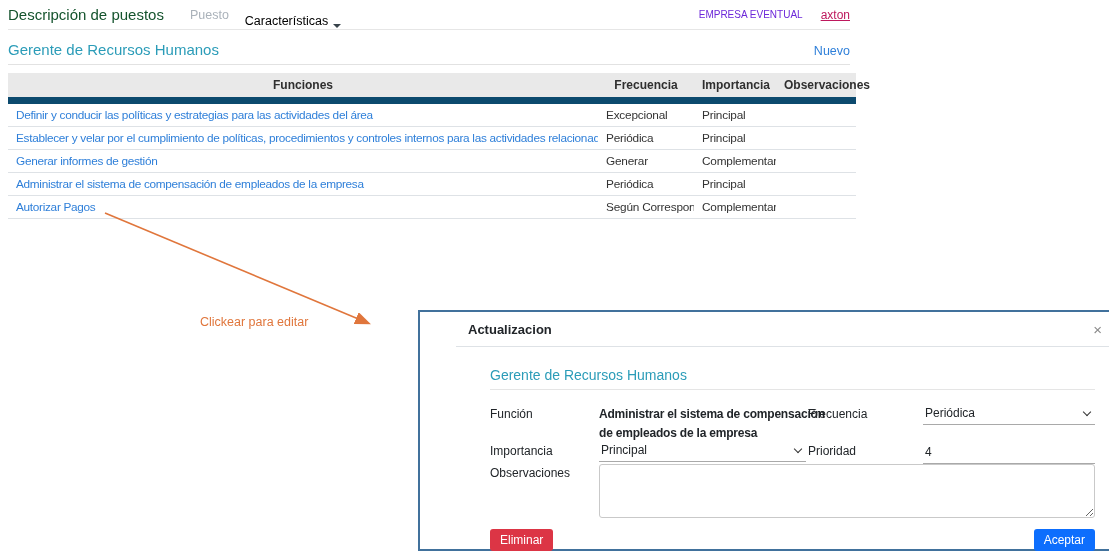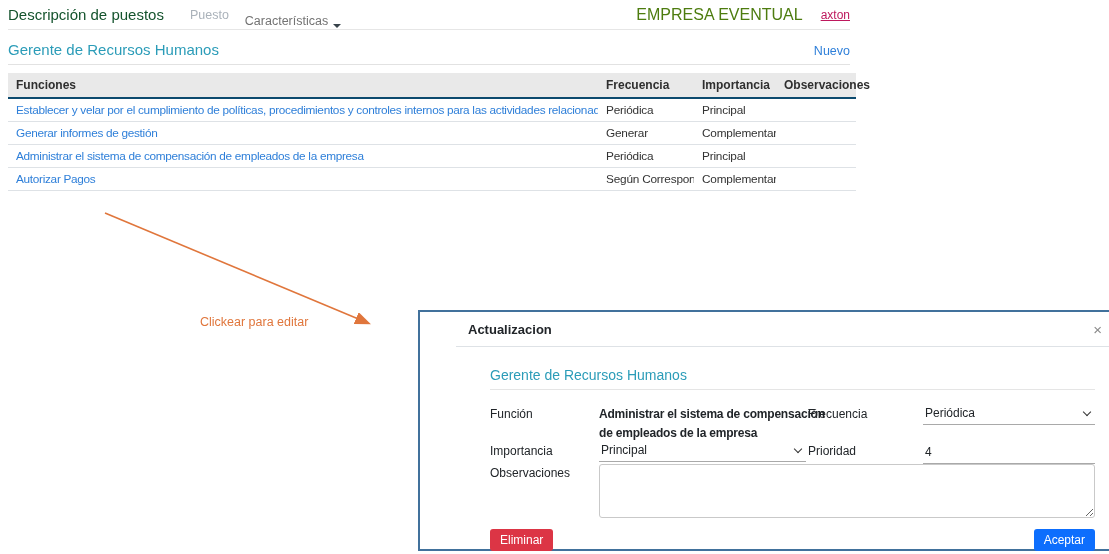--- a/index.html
+++ b/index.html
@@ -6,38 +6,38 @@
   html,body { width:1109px; height:554px; background:#fff; overflow:hidden;
     font-family:"Liberation Sans", sans-serif; color:#333; }
 
   .container { width:858px; padding:0 8px; }
 
   
   .navbar { display:flex; align-items:center; height:30px; border-bottom:1px solid #e6e6e6; }
   .brand { font-size:15px; color:#14532d; text-decoration:none; margin-right:16px; }
   .nav-link { font-size:12.5px; text-decoration:none; margin-right:16px; }
   .nav-link.muted { color:#aab2ba;margin-left:10px; }
-  .nav-link.dark { color:#737373; display:inline-flex; align-items:flex-end;margin-top:12px; }
+  .nav-link.dark { color:#000000; display:inline-flex; align-items:flex-end;margin-top:12px; }
   .caret { display:inline-block; width:0; height:0; border-left:4px solid transparent;
     border-right:4px solid transparent; border-top:4px solid #37424a; margin-left:5px; }
   .nav-right { margin-left:auto; display:flex; align-items:center; }
-  .company { font-size:16px; color:#4d7c0f; }
+  .company { font-size:10px; color:#6d28d9; }
   .user { font-size:12px; color:#be185d; margin-left:18px;text-decoration:underline; }
 
   
   .page-head { display:flex; justify-content:space-between; align-items:flex-end;
     margin-top:11px; padding-bottom:6px; border-bottom:1px solid #e2e2e2; }
   .page-title { font-size:15px; font-weight:400; color:#2b9cb8; }
   .new-link { font-size:12.5px; color:#2e7fd9; text-decoration:none; }
 
   
   table { border-collapse:collapse; table-layout:fixed; width:848px; margin-top:8px; }
   col.c1{width:590px} col.c2{width:96px} col.c3{width:82px} col.c4{width:80px}
   thead th { background:#e9e9e9; font-size:12px; font-weight:700; color:#2f2f2f;
-    text-align:left; padding:5px 8px; border-bottom:2px solid #0c4a6e; }
+    text-align:center; padding:5px 8px; border-bottom:7px solid #0c4a6e; }
   tbody td { font-size:11.8px; letter-spacing:-0.2px; padding:4px 8px;
     border-bottom:1px solid #dee2e6; white-space:nowrap; overflow:hidden; color:#333; }
   td a { color:#2e7fd9; text-decoration:none; letter-spacing:-0.3px; }
 
   
   .annot-text { position:absolute; left:200px; top:315px; font-size:12.5px; color:#e0763c; }
   .annot-arrow { position:absolute; left:100px; top:205px; }
 
   
   .modal { position:absolute; left:418px; top:310px; width:702px; height:241px;
@@ -103,20 +103,26 @@
     <thead>
       <tr>
         <th>Funciones</th>
         <th>Frecuencia</th>
         <th>Importancia</th>
         <th>Observaciones</th>
       </tr>
     </thead>
     <tbody>
       <tr>
+        <td><a href="#">Definir y conducir las políticas y estrategias para las actividades del área</a></td>
+        <td>Excepcional</td>
+        <td>Principal</td>
+        <td></td>
+      </tr>
+      <tr>
         <td><a href="#">Establecer y velar por el cumplimiento de políticas, procedimientos y controles internos para las actividades relacionadas a su gestión</a></td>
         <td>Periódica</td>
         <td>Principal</td>
         <td></td>
       </tr>
       <tr>
         <td><a href="#">Generar informes de gestión</a></td>
         <td>Generar</td>
         <td>Complementaria</td>
         <td></td>

